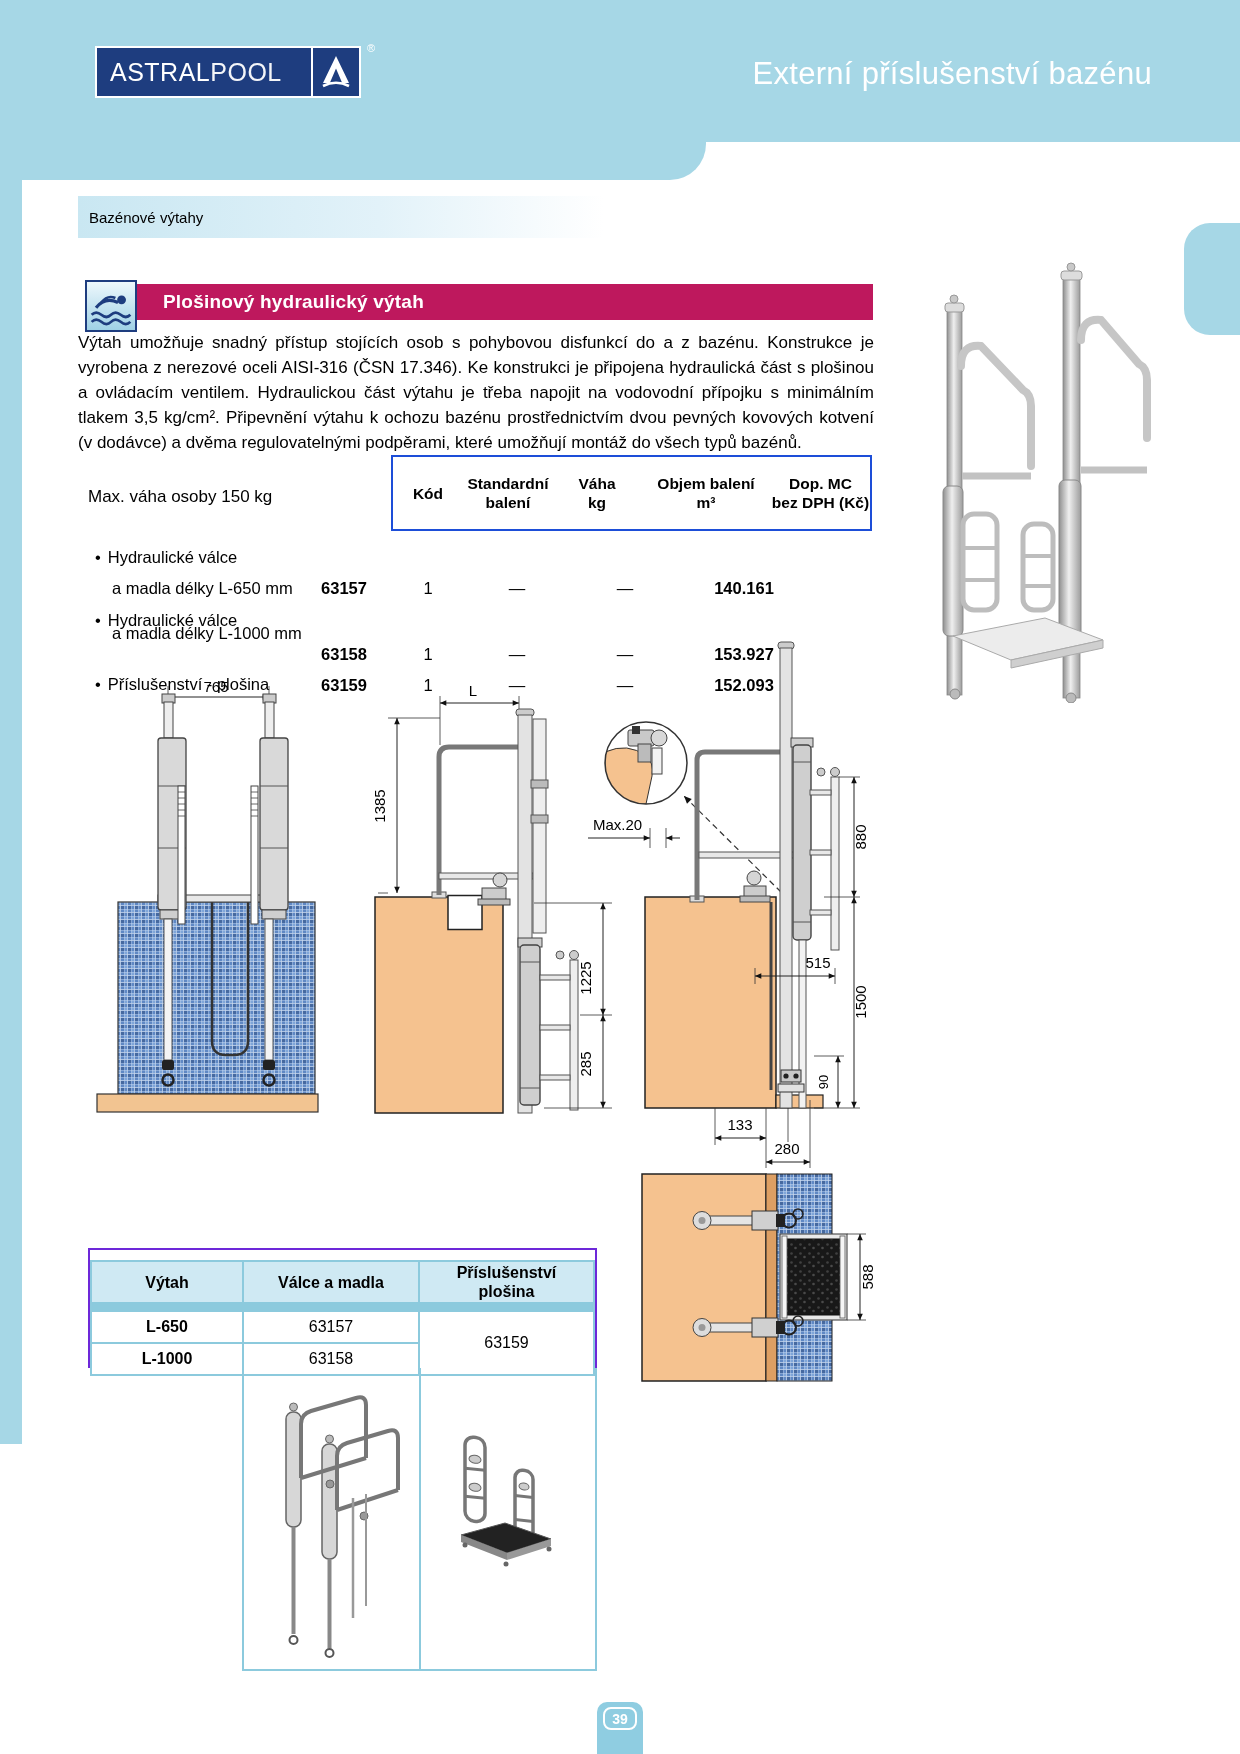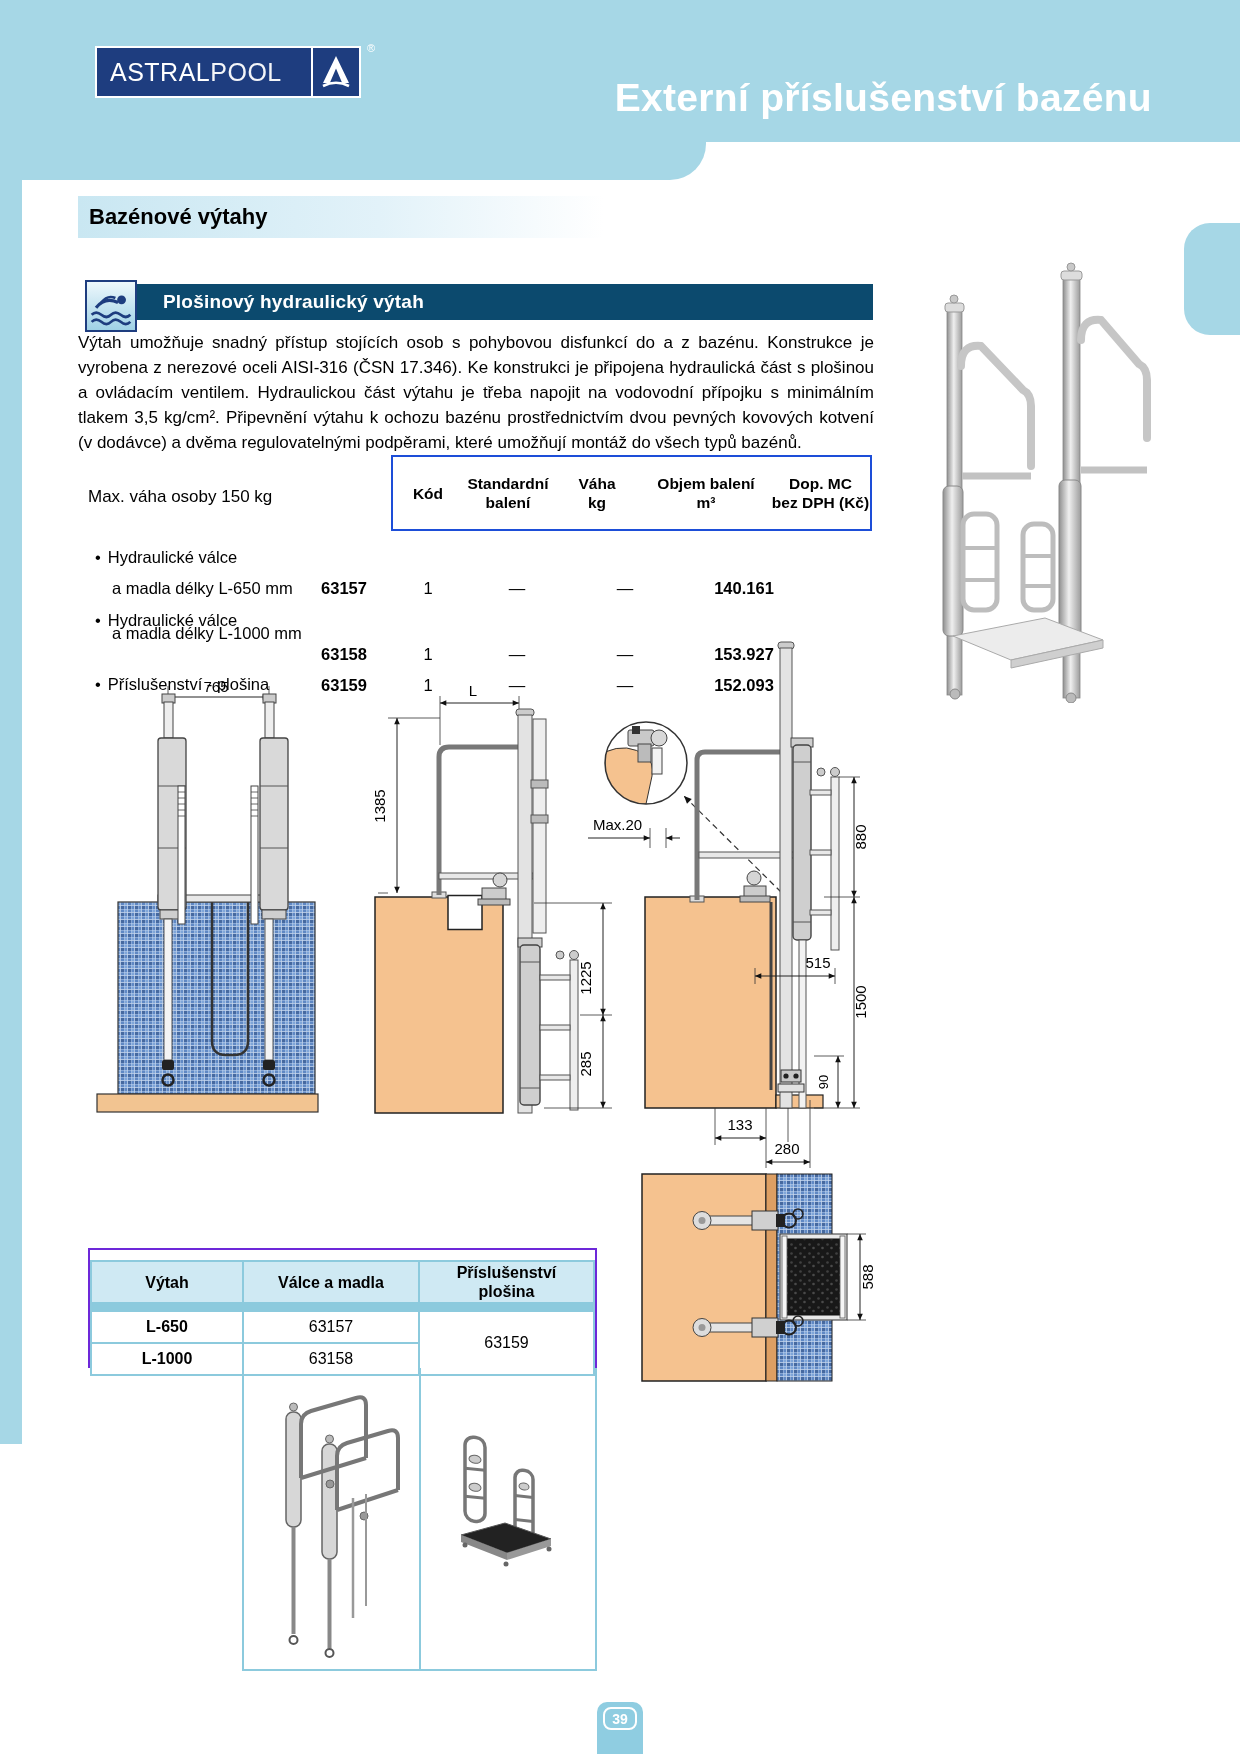--- a/index.html
+++ b/index.html
@@ -13,29 +13,29 @@
   .right-tab{left:1184px;top:223px;width:56px;height:112px;background:#a6d7e6;border-radius:26px 0 0 26px}
   
   .logo{left:95px;top:46px;width:266px;height:52px;background:#1e3d7f;border:2px solid #fff;
         box-sizing:border-box;display:flex;align-items:center}
   .logo-text{color:#fff;font-size:25px;padding-left:13px;letter-spacing:.5px;white-space:nowrap;flex:1}
   .logo-text b{font-weight:normal}
   .logo-text .lt2{font-weight:normal;opacity:.95}
   .logo-sep{width:2px;height:48px;background:#fff}
   .logo-mark{width:46px;height:48px;display:flex;align-items:center;justify-content:center}
   .reg{position:absolute;right:-16px;top:-6px;color:#fff;font-size:11px}
-  .page-title{right:88px;top:76px;font-size:39px;font-weight:bold;color:#fff;letter-spacing:.3px}
+  .page-title{right:88px;top:56px;font-size:31px;font-weight:normal;color:#fff;letter-spacing:.3px}
   
   .strip{left:78px;top:196px;width:548px;height:42px;display:flex;align-items:center;
          background:linear-gradient(90deg,#c9e7f2 0%,#e2f2f9 55%,rgba(255,255,255,0) 96%)}
-  .strip-title{font-size:22px;font-weight:bold;padding-left:11px}
+  .strip-title{font-size:15px;font-weight:normal;padding-left:11px}
   
   .icon-box{left:85px;top:280px;width:52px;height:52px;border:2px solid #1e3d7f;box-sizing:border-box;
             background:linear-gradient(180deg,#eef8fc 0%,#9fd1e6 100%);display:flex;align-items:center;justify-content:center}
-  .banner{left:137px;top:284px;width:736px;height:36px;background:#0c4a6e;display:flex;align-items:center}
+  .banner{left:137px;top:284px;width:736px;height:36px;background:#be185d;display:flex;align-items:center}
   .banner-title{color:#fff;font-weight:bold;font-size:19px;padding-left:26px;letter-spacing:.2px}
   
   .description{left:78px;top:330px;width:796px;font-size:17px;line-height:25px;text-align:justify}
   
   .ph-box{left:391px;top:455px;width:481px;height:76px;border:2px solid #1d4ed8;box-sizing:border-box;display:flex;align-items:stretch}
   .ph-col{display:flex;flex-direction:column;justify-content:center;align-items:center;
           font-weight:bold;font-size:15.5px;line-height:19px;text-align:center}
   .note{left:88px;top:487px;font-size:17px;font-weight:normal}
   .pl{position:absolute;font-size:16.5px;white-space:nowrap}
   .pl .bullet{margin-right:7px}

